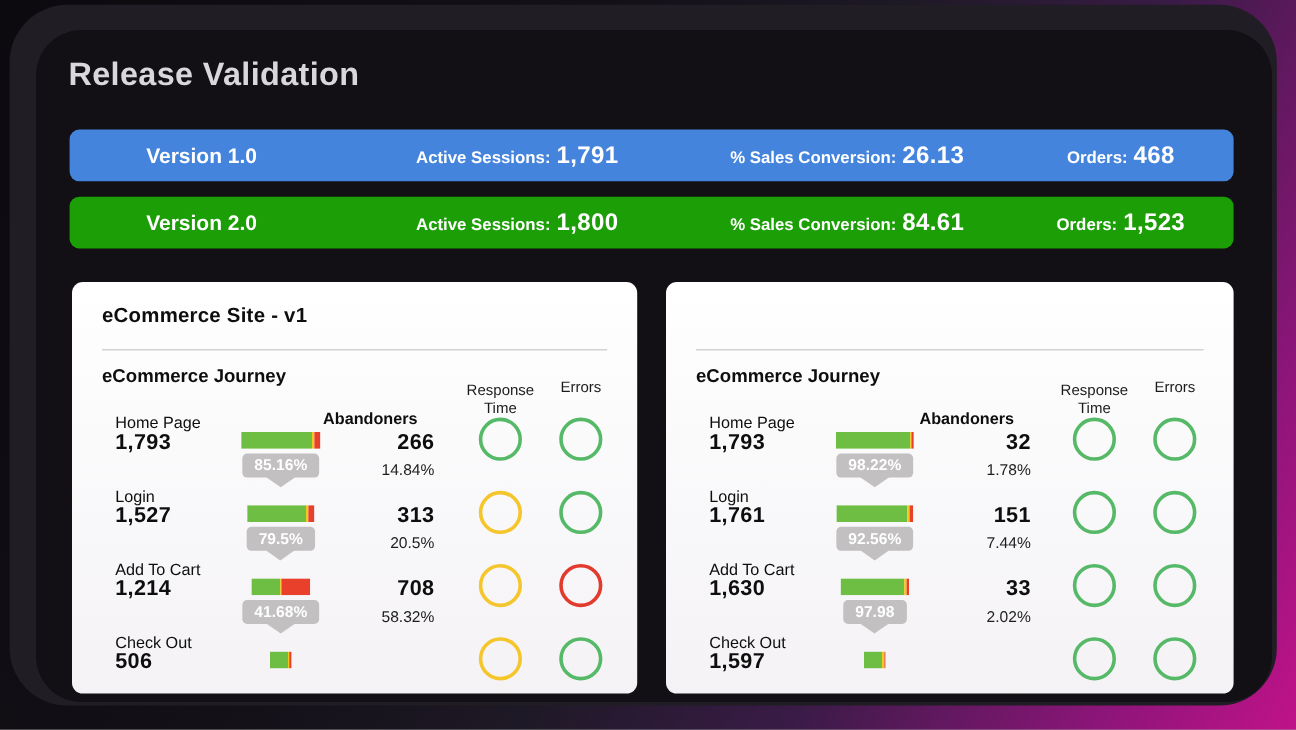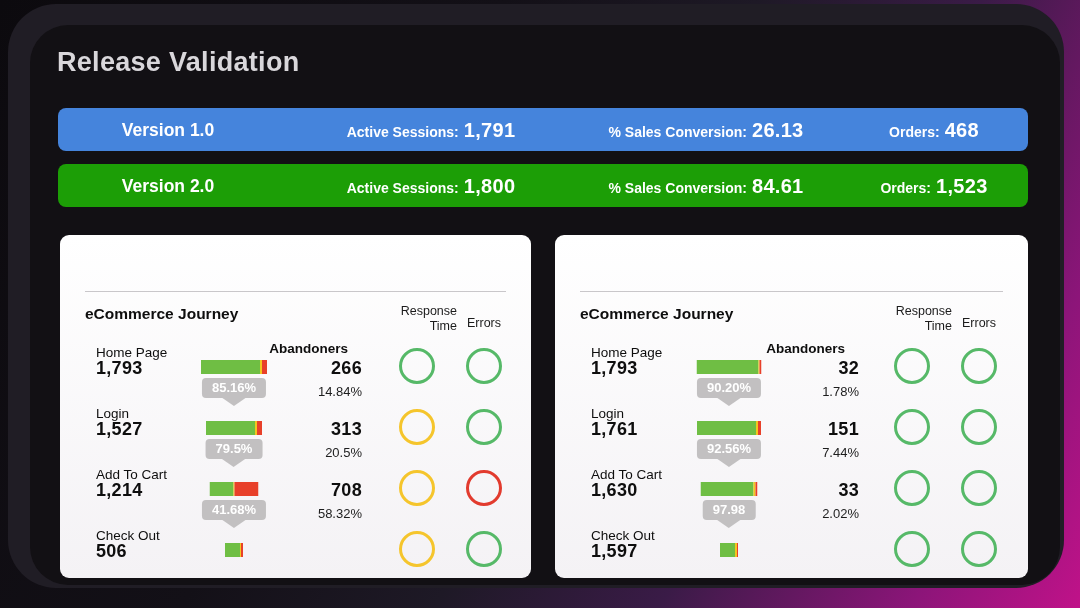--- a/index.html
+++ b/index.html
@@ -59,22 +59,22 @@
   }
   .panel-divider {
     position: absolute; left: 25px; right: 25px; top: 56px;
     height: 1px; background: #c9c7ca;
   }
   .journey-title {
     position: absolute; left: 25px; top: 70px;
     font-size: 15.5px; font-weight: 700;
   }
   .col-rt {
-    position: absolute; left: 317px; top: 69px; width: 80px;
-    text-align: right; font-size: 12.5px; line-height: 15px; color: #1c1c1c;
+    position: absolute; left: 317px; top: 83px; width: 80px;
+    text-align: center; font-size: 12.5px; line-height: 15px; color: #1c1c1c;
   }
   .col-err {
     position: absolute; left: 384px; top: 81px; width: 80px;
     text-align: center; font-size: 12.5px; color: #1c1c1c;
   }
   .abandoners-header {
     position: absolute; top: 106px; right: 183px;
     font-size: 13.5px; font-weight: 700;
   }
   .rows { position: absolute; left: 0; right: 0; top: 106px; }
@@ -141,20 +141,21 @@
       <span class="b-label">% Sales Conversion:</span>
       <span class="b-value">84.61</span>
     </span>
     <span class="b-metric m-orders">
       <span class="b-label">Orders:</span>
       <span class="b-value">1,523</span>
     </span>
   </div>
 
   <div class="panel panel-left">
+    <div class="panel-title">eCommerce Site - v1</div>
     <div class="panel-divider"></div>
     <div class="journey-title">eCommerce Journey</div>
     <div class="col-rt">
       <div>Response</div>
       <div>Time</div>
     </div>
     <div class="col-err">Errors</div>
     <div class="abandoners-header">Abandoners</div>
     <div class="rows">
         <div class="frow">
@@ -224,21 +225,21 @@
     <div class="abandoners-header">Abandoners</div>
     <div class="rows">
         <div class="frow">
           <div class="frow-label">Home Page</div>
           <div class="frow-value">1,793</div>
           <div class="fbar" style="width: 65px;">
             <span class="fseg" style="flex-grow: 0.95; background: rgb(111, 190, 68);"></span>
             <span class="fseg" style="flex-grow: 0.02; background: rgb(242, 199, 31);"></span>
             <span class="fseg" style="flex-grow: 0.03; background: rgb(232, 64, 42);"></span>
           </div>
-          <div class="fbadge">90.20%</div>
+          <div class="fbadge">98.22%</div>
           <div class="ab-value">32</div>
           <div class="ab-pct">1.78%</div>
           <div class="circle rt" style="border-color: rgb(86, 185, 104);"></div>
           <div class="circle err" style="border-color: rgb(86, 185, 104);"></div>
         </div>
         <div class="frow">
           <div class="frow-label">Login</div>
           <div class="frow-value">1,761</div>
           <div class="fbar" style="width: 64px;">
             <span class="fseg" style="flex-grow: 0.92; background: rgb(111, 190, 68);"></span>

